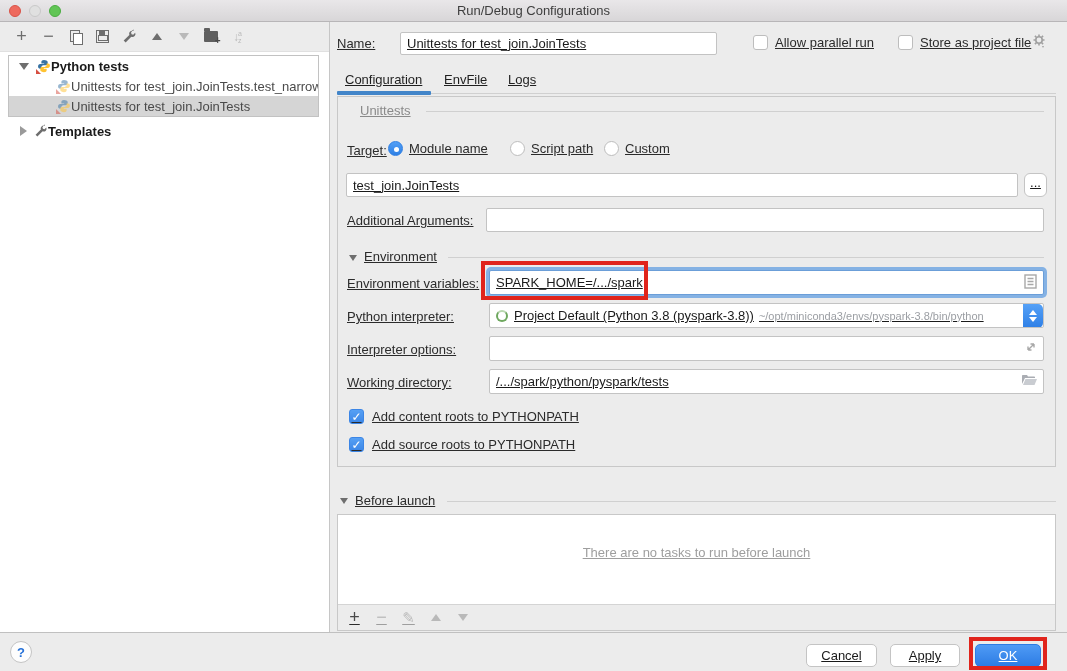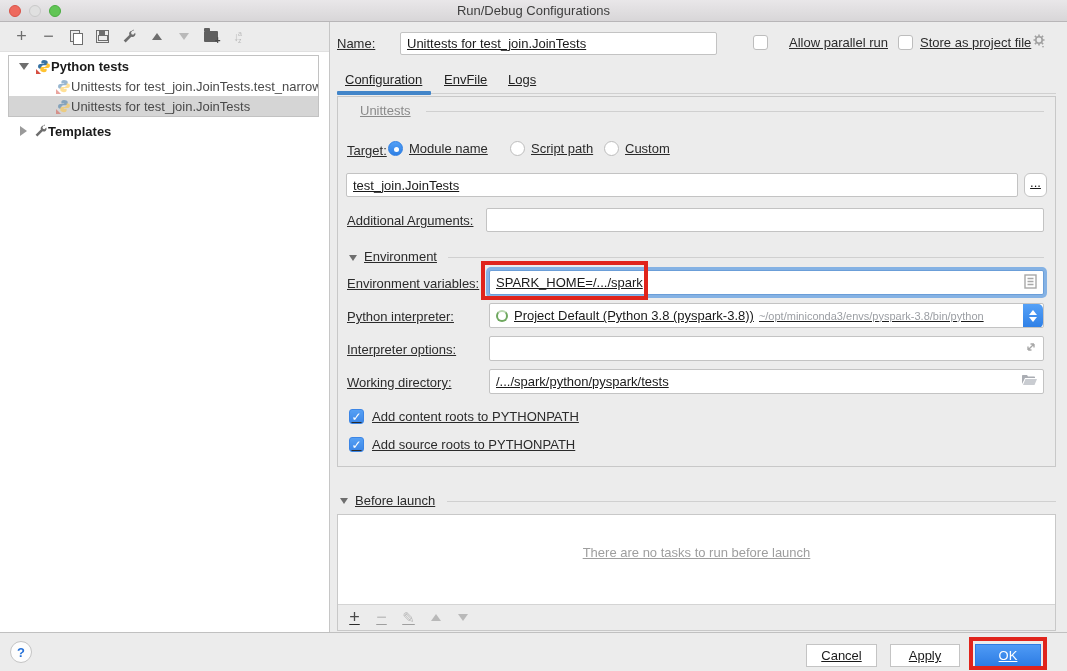--- a/index.html
+++ b/index.html
@@ -69,21 +69,21 @@
   .radio.on { background:linear-gradient(#53a0f6,#2e7fe4); border-color:#2e7fe4; position:relative; }
   .radio.on:before { content:""; position:absolute; left:4.5px; top:4.5px; width:5px; height:5px; border-radius:50%; background:#fff; }
   .row { display:flex; align-items:center; }
   .tab { font-size:13px; color:#1f1f1f; }
   .tab-underline { position:absolute; background:#4285c9; height:4px; border-radius:1px; }
   .hair { background:#d0d0d0; height:1px; }
   .group-lbl { color:#8a8a8a; }
   .sec-caret { width:0; height:0; border-left:4.5px solid transparent; border-right:4.5px solid transparent; border-top:6px solid #6e6e6e; }
   .panel { position:absolute; border:1px solid #c8c8c8;padding-left:40px; }
   .grayp { color:#9b9ea3; }
-  .btn { background:#fff; border:1px solid #c4c4c4; border-radius:0; display:flex; align-items:center;
+  .btn { background:#fff; border:1px solid #c4c4c4; border-radius:5px; display:flex; align-items:center;
     justify-content:center; font-size:13px; color:#1a1a1a; }
   .btn-ok { background:linear-gradient(#4f9bf5,#2d7ce4); border:1px solid #2d7ce4; color:#fff; }
   .red-annotation { position:absolute; border:4px solid #e0241c; z-index:50; pointer-events:none; }
   .spin-btn { width:20px; height:24px; border-radius:0 5px 5px 0; background:linear-gradient(#55a1f7,#2e7fe6);
     display:flex; flex-direction:column; align-items:center; justify-content:center; gap:2px; }
   .spin-btn .c { width:0; height:0; }
   .spin-up { border-left:4px solid transparent; border-right:4px solid transparent; border-bottom:5px solid #fff; }
   .spin-dn { border-left:4px solid transparent; border-right:4px solid transparent; border-top:5px solid #fff; }
   .focus-ring { box-shadow:0 0 0 3px #85b2e4; border-color:#6b9ed8 !important;gap:20px; }
   .empty-txt { color:#9e9e9e; }
@@ -176,21 +176,21 @@
       </div>
     </div>
   </div>
 
   <div class="main">
 
     <span class="abs lbl" style="left:6px; top:14px;">Name:</span>
     <div class="abs field" style="left:69px; top:10px; width:317px; height:23px;">
       <span>Unittests for test_join.JoinTests</span>
     </div>
-    <div class="abs row" style="left:422px; top:13px; gap:21px;">
+    <div class="abs row" style="left:422px; top:13px; gap:7px;">
       <span class="cb"></span>
       <span class="lbl">Allow parallel run</span>
     </div>
     <div class="abs row" style="left:567px; top:13px; gap:7px;">
       <span class="cb"></span>
       <span class="lbl">Store as project file</span>
     </div>
     <span class="abs" style="left:700px; top:11px;">
       <svg width="16" height="16" viewBox="0 0 16 16">
           <g fill="none" stroke="#a0a0a0" stroke-width="1.6">

